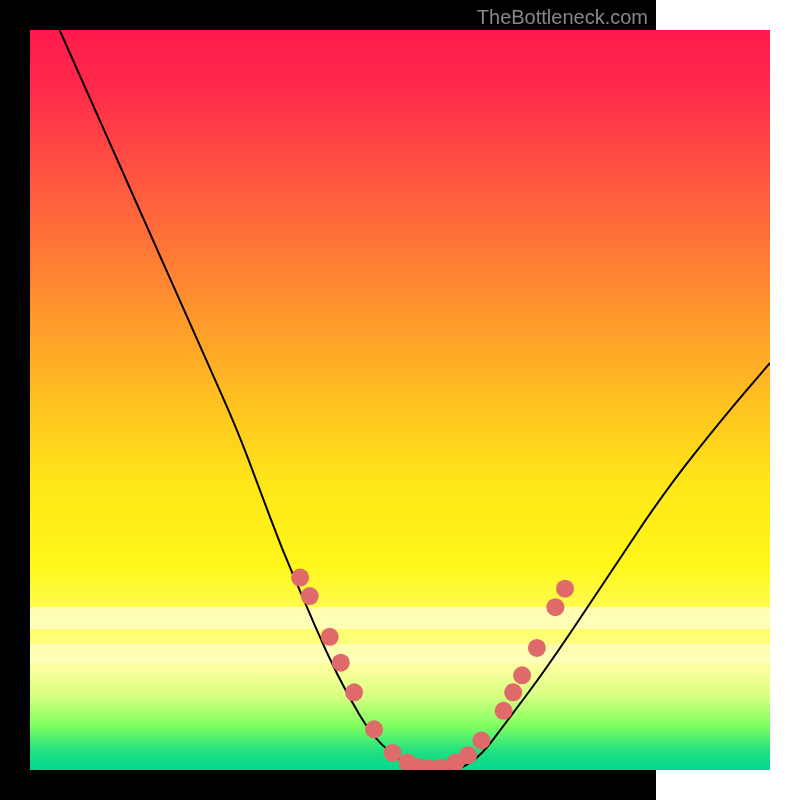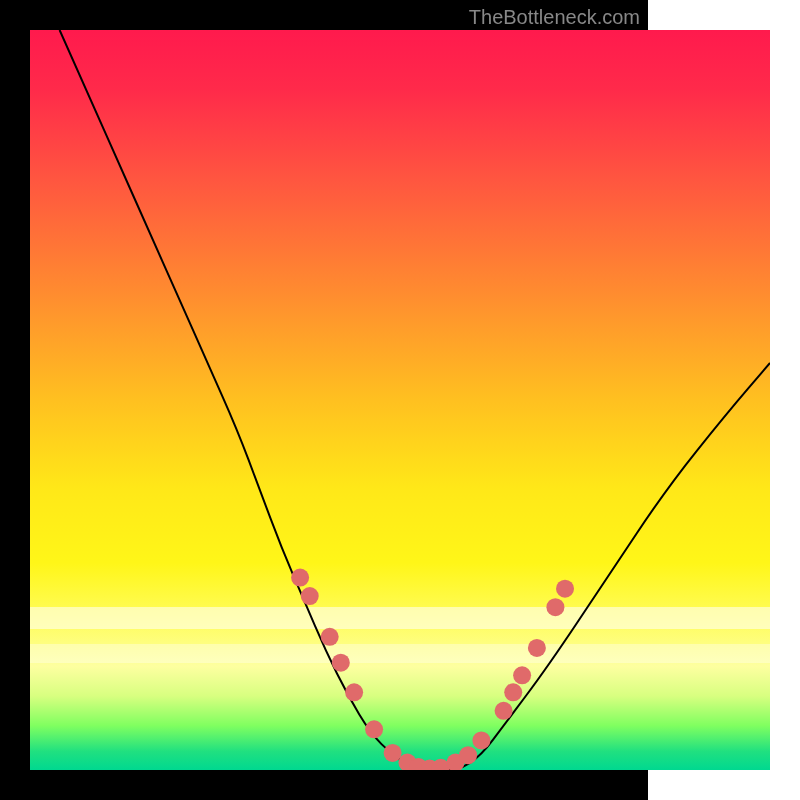--- a/index.html
+++ b/index.html
@@ -6,20 +6,21 @@
     margin: 0;
     padding: 0;
     background: #fff;
     font-family: Arial, sans-serif;
   }
   .chart-container {
     width: 648px;
     height: 800px;
     position: relative;
     background: #000;
+    padding-left: 8px;
   }
   .watermark {
     position: absolute;
     top: 6px;
     right: 8px;
     color: #888;
     font-size: 20px;
     font-family: Arial, sans-serif;
     z-index: 10;
   }

